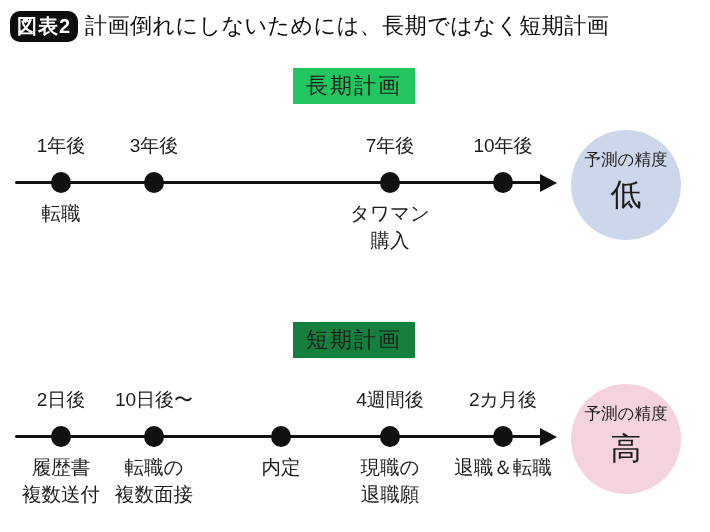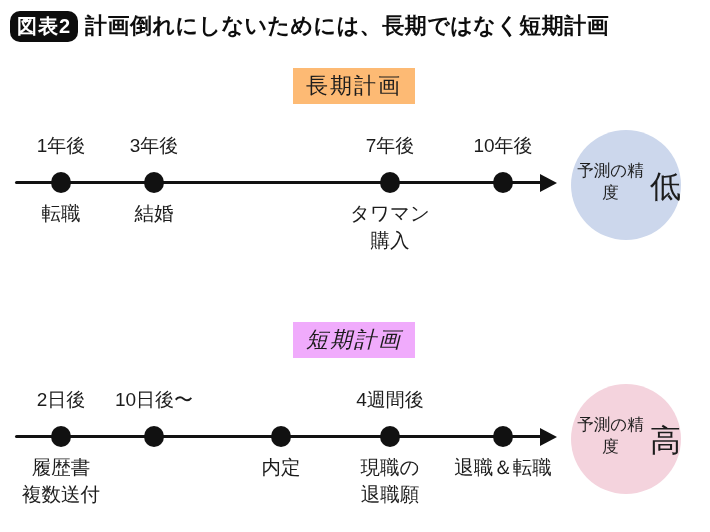--- a/index.html
+++ b/index.html
@@ -10,21 +10,21 @@
   }
   
   .header{position:absolute;left:0;top:0;width:710px;height:50px;}
   .badge{
     position:absolute;left:10px;top:11px;width:68px;height:31px;
     background:#0d0d0d;color:#ffffff;font-size:20px;font-weight:bold;
     display:flex;align-items:center;justify-content:center;letter-spacing:1px;border-radius:10px;
   }
   .title{
     position:absolute;left:85px;top:9px;height:34px;line-height:34px;
-    font-size:22px;font-weight:bold;color:#0d0d0d;letter-spacing:0.5px;
+    font-size:22px;font-weight:normal;color:#0d0d0d;letter-spacing:0.5px;
     white-space:nowrap;
   }
   
   .section{position:absolute;left:0;width:710px;height:254px;}
   .s1{top:60px;}
   .s2{top:314px;}
   .plan-label{
     position:absolute;left:293px;top:8px;width:122px;height:36px;
     font-size:22px;display:flex;align-items:center;justify-content:center;
     color:#1c1c1c;letter-spacing:2px;
@@ -51,92 +51,94 @@
   .dot{
     position:absolute;left:60px;top:112px;width:20px;height:21px;
     background:#111;border-radius:50%;
   }
   .event{
     position:absolute;left:0;top:140px;width:140px;text-align:center;
     font-size:19.5px;line-height:27px;color:#1c1c1c;white-space:pre-line;
   }
   .accuracy-circle{
     position:absolute;left:571px;top:70px;width:110px;height:110px;
-    border-radius:50%;display:flex;flex-direction:row;
+    border-radius:50%;display:flex;flex-direction:column;
     align-items:center;justify-content:center;text-align:center;
   }
   .acc-caption{font-size:16.5px;color:#1c1c1c;margin-top:-6px;}
   .acc-value{font-size:31px;color:#1c1c1c;margin-top:3px;}
 </style>
 </head>
 <body>
 
 <div class="header">
   <div class="badge">図表2</div>
   <div class="title">計画倒れにしないためには、長期ではなく短期計画</div>
 </div>
 
 <div class="section s1">
-  <div class="plan-label" style="background: #fdba74;">長期計画</div>
+  <div class="plan-label" style="background: #22c55e;">長期計画</div>
   <div class="line"></div>
   <div class="arrowhead"></div>
 
   <div class="item i0">
     <div class="time">1年後</div>
     <div class="dot"></div>
     <div class="event">転職</div>
   </div>
   <div class="item i1">
     <div class="time">3年後</div>
     <div class="dot"></div>
-    <div class="event">結婚</div>
   </div>
   <div class="item i3">
     <div class="time">7年後</div>
     <div class="dot"></div>
     <div class="event">タワマン
 購入</div>
   </div>
   <div class="item i4">
     <div class="time">10年後</div>
     <div class="dot"></div>
   </div>
 
   <div class="accuracy-circle" style="background: rgb(204, 215, 236);">
     <div class="acc-caption">予測の精度</div>
     <div class="acc-value">低</div>
   </div>
 </div>
 
 <div class="section s2">
-  <div class="plan-label" style="background: #f0abfc; font-style: italic;">短期計画</div>
+  <div class="plan-label" style="background: #15803d;">短期計画</div>
   <div class="line"></div>
   <div class="arrowhead"></div>
 
   <div class="item i0">
     <div class="time">2日後</div>
     <div class="dot"></div>
     <div class="event">履歴書
 複数送付</div>
   </div>
   <div class="item i1">
     <div class="time">10日後〜</div>
     <div class="dot"></div>
+    <div class="event">転職の
+複数面接</div>
   </div>
   <div class="item i2">
     <div class="dot"></div>
     <div class="event">内定</div>
   </div>
   <div class="item i3">
     <div class="time">4週間後</div>
     <div class="dot"></div>
     <div class="event">現職の
 退職願</div>
   </div>
   <div class="item i4">
+    <div class="time">2カ月後</div>
     <div class="dot"></div>
     <div class="event">退職＆転職</div>
   </div>
 
   <div class="accuracy-circle" style="background: rgb(244, 211, 221);">
     <div class="acc-caption">予測の精度</div>
     <div class="acc-value">高</div>
   </div>
 </div>
 

